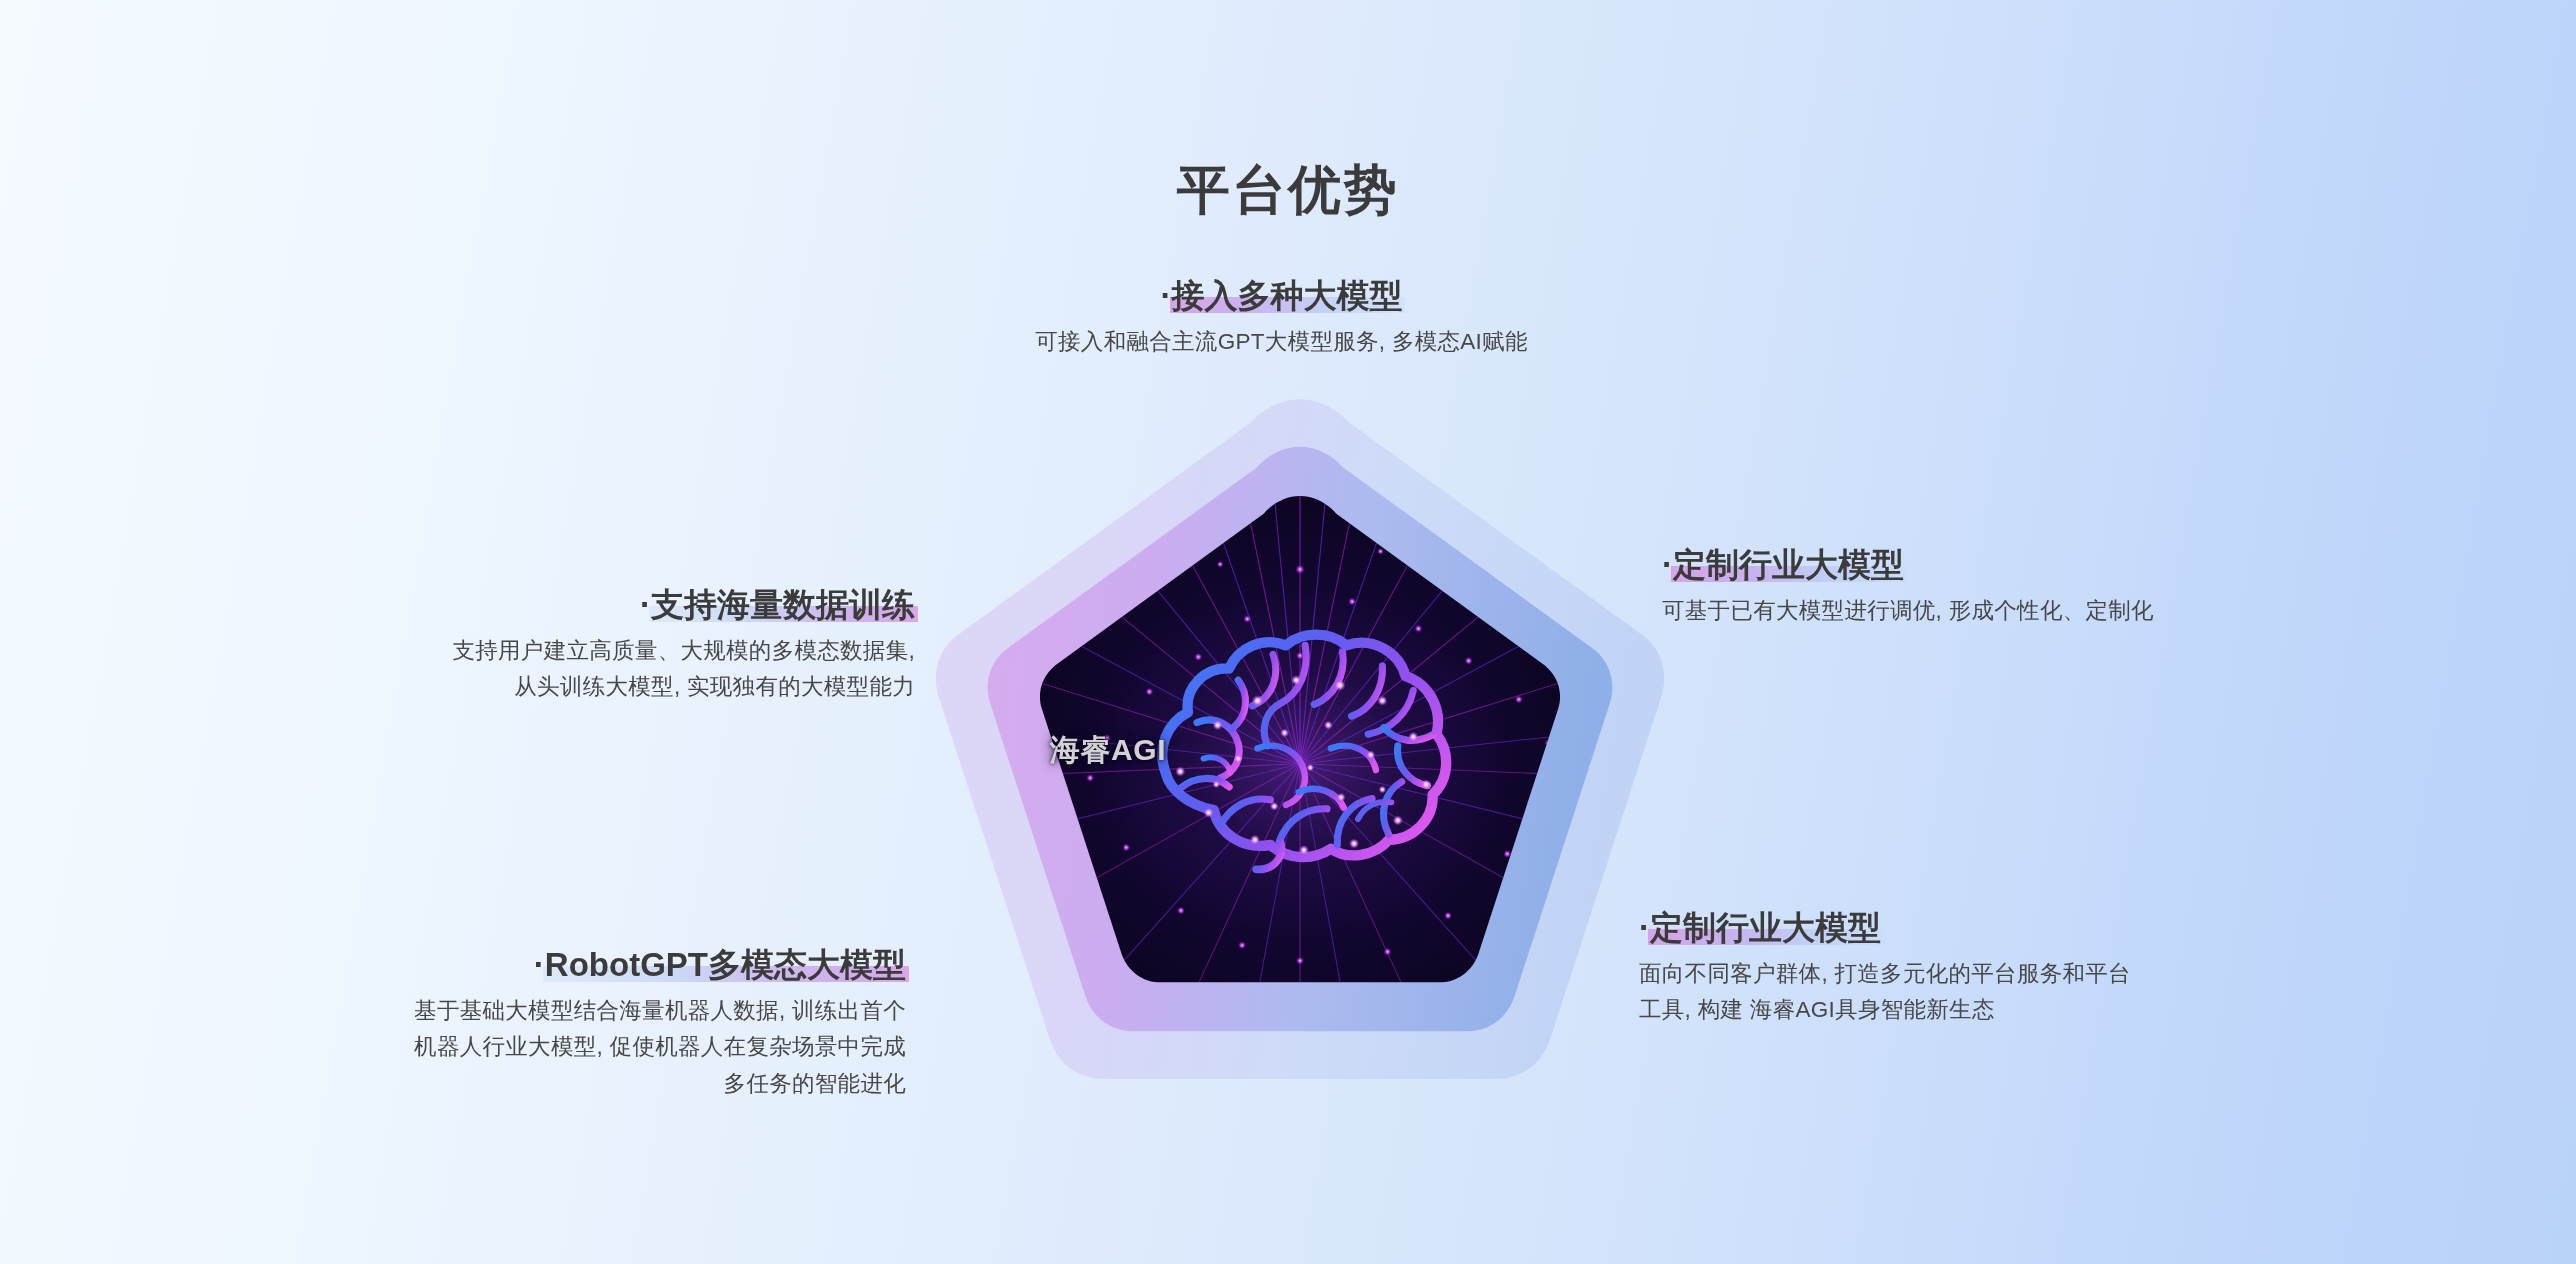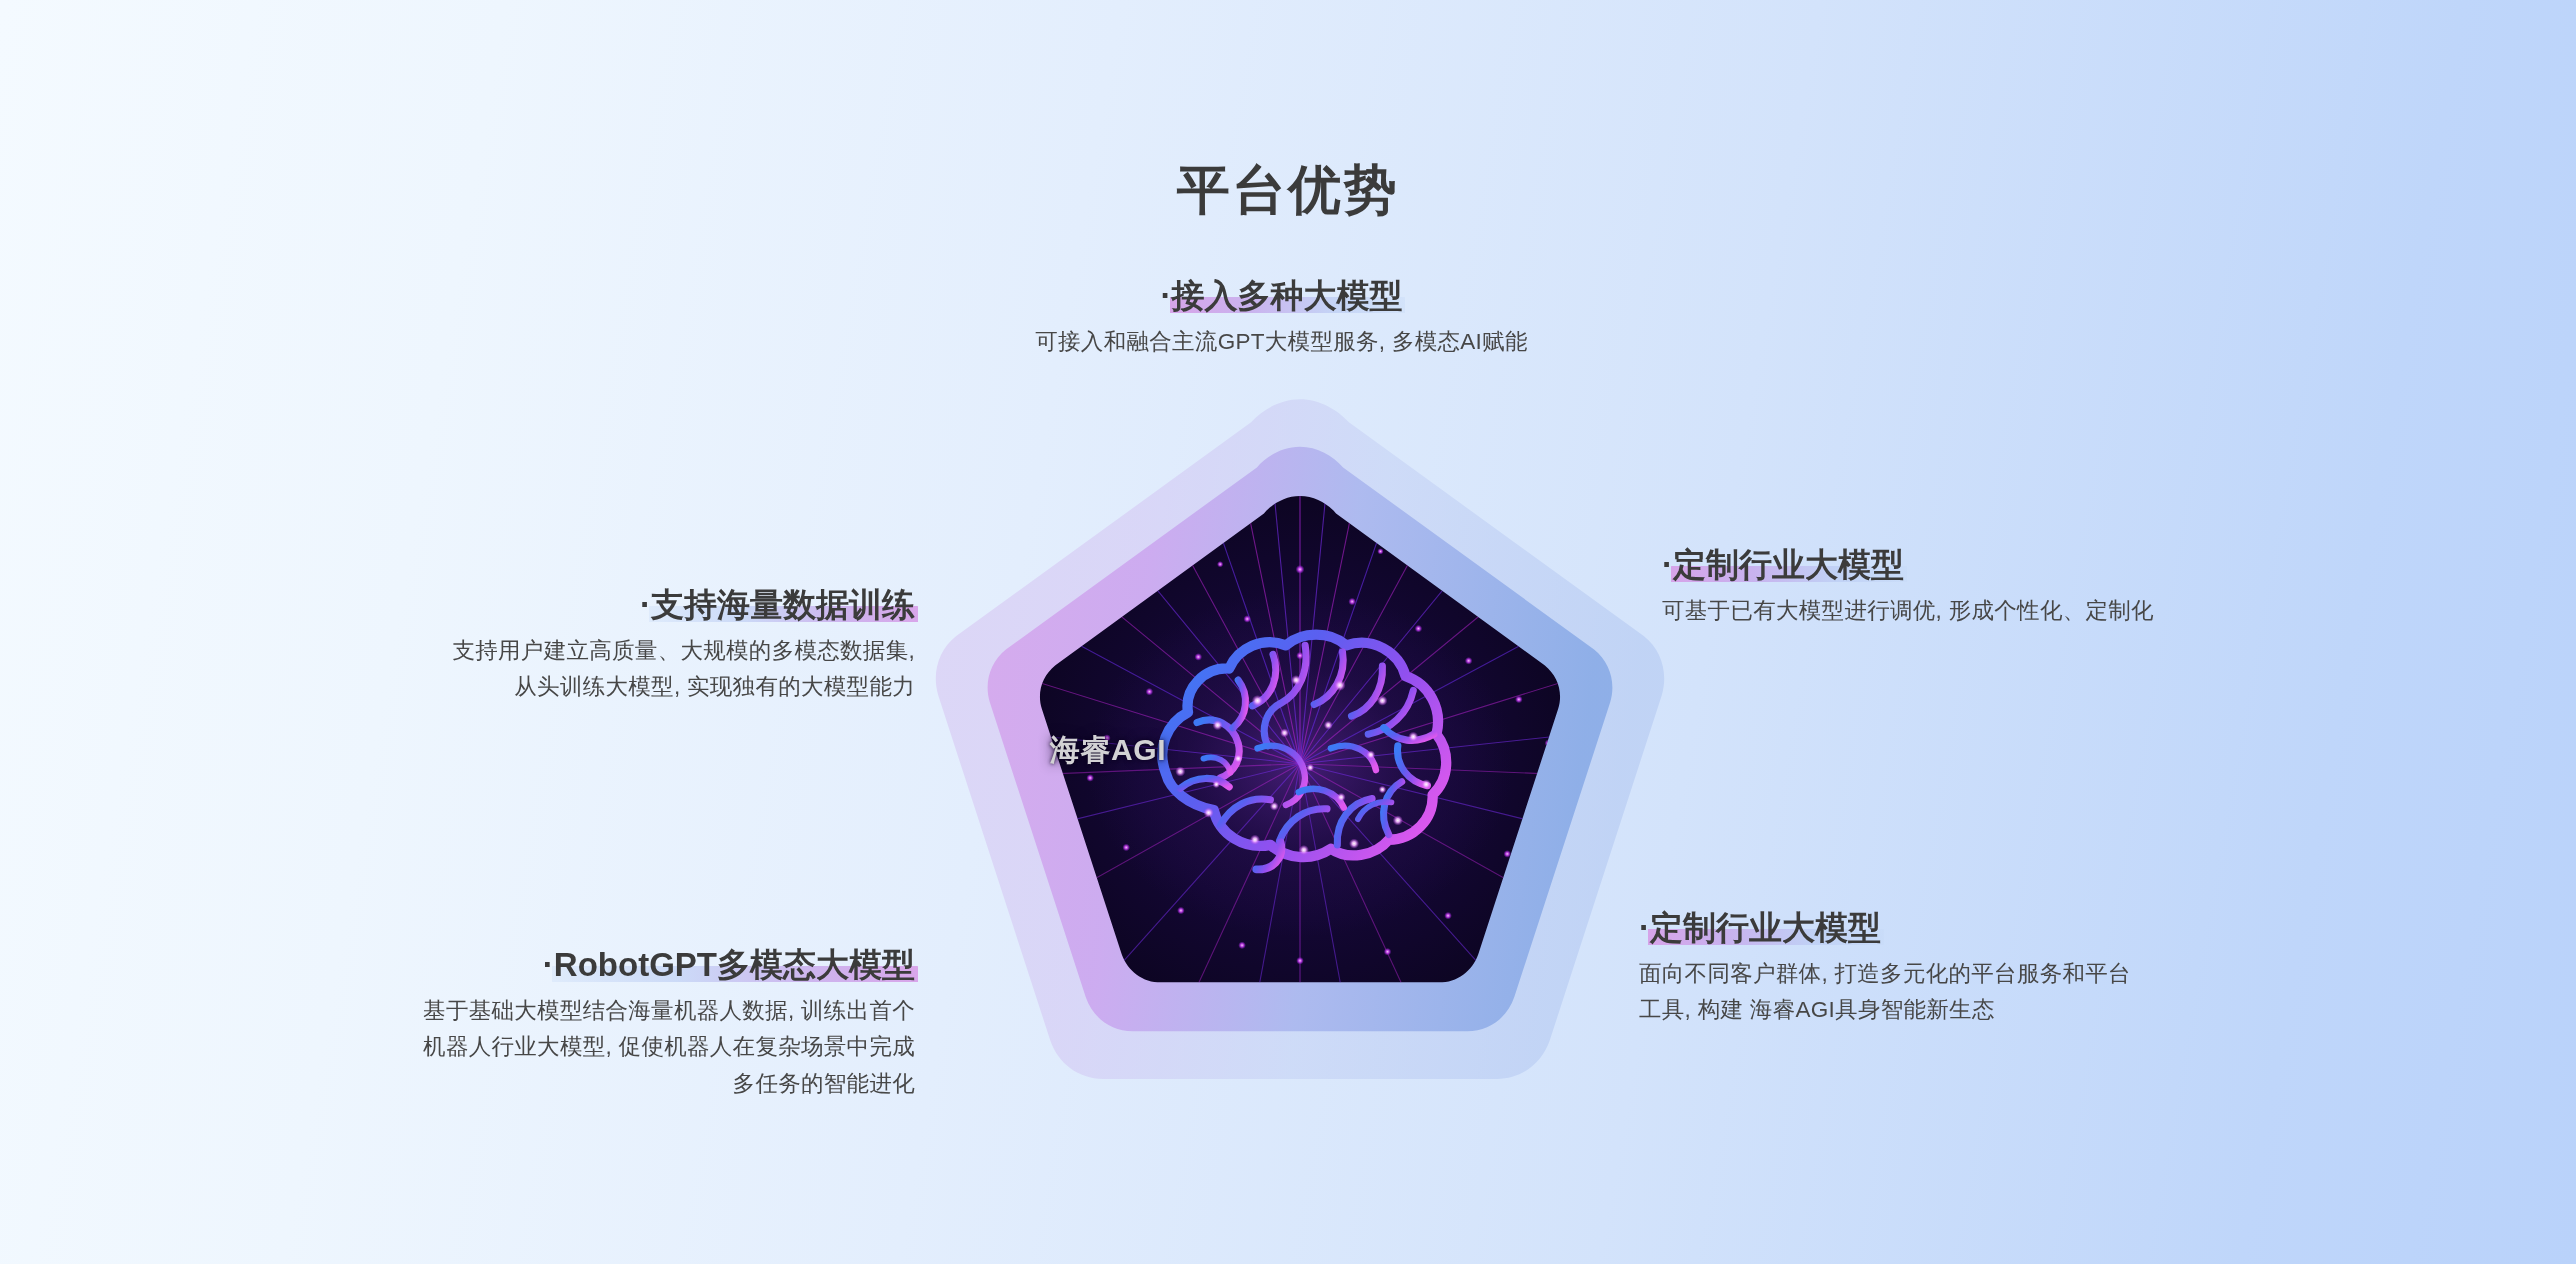--- a/index.html
+++ b/index.html
@@ -103,21 +103,21 @@
     white-space: nowrap;
   }
   .feature .f-desc div { white-space: nowrap; }
 
   .align-center { text-align: center; }
   .align-left   { text-align: right; margin-top: 37px; }
   .align-right  { text-align: left; }
 
   #feat-top    { left: 702px; top: 277px;  width: 1159px; }
   #feat-left-1 { left: 116px;  top: 549px;  width: 799px; }
-  #feat-left-2 { left: 110px;  top: 909px; width: 805px; }
+  #feat-left-2 { left: 101px;  top: 909px; width: 805px; }
   #feat-right-1{ left: 1662px; top: 546px;  width: 837px; }
   #feat-right-2{ left: 1639px; top: 909px; width: 837px; }
 
   .f-desc-gap { height: 7.7px; }
 
   
   #brand-text {
     position: absolute;
     left: 0;
     top: 730px;

